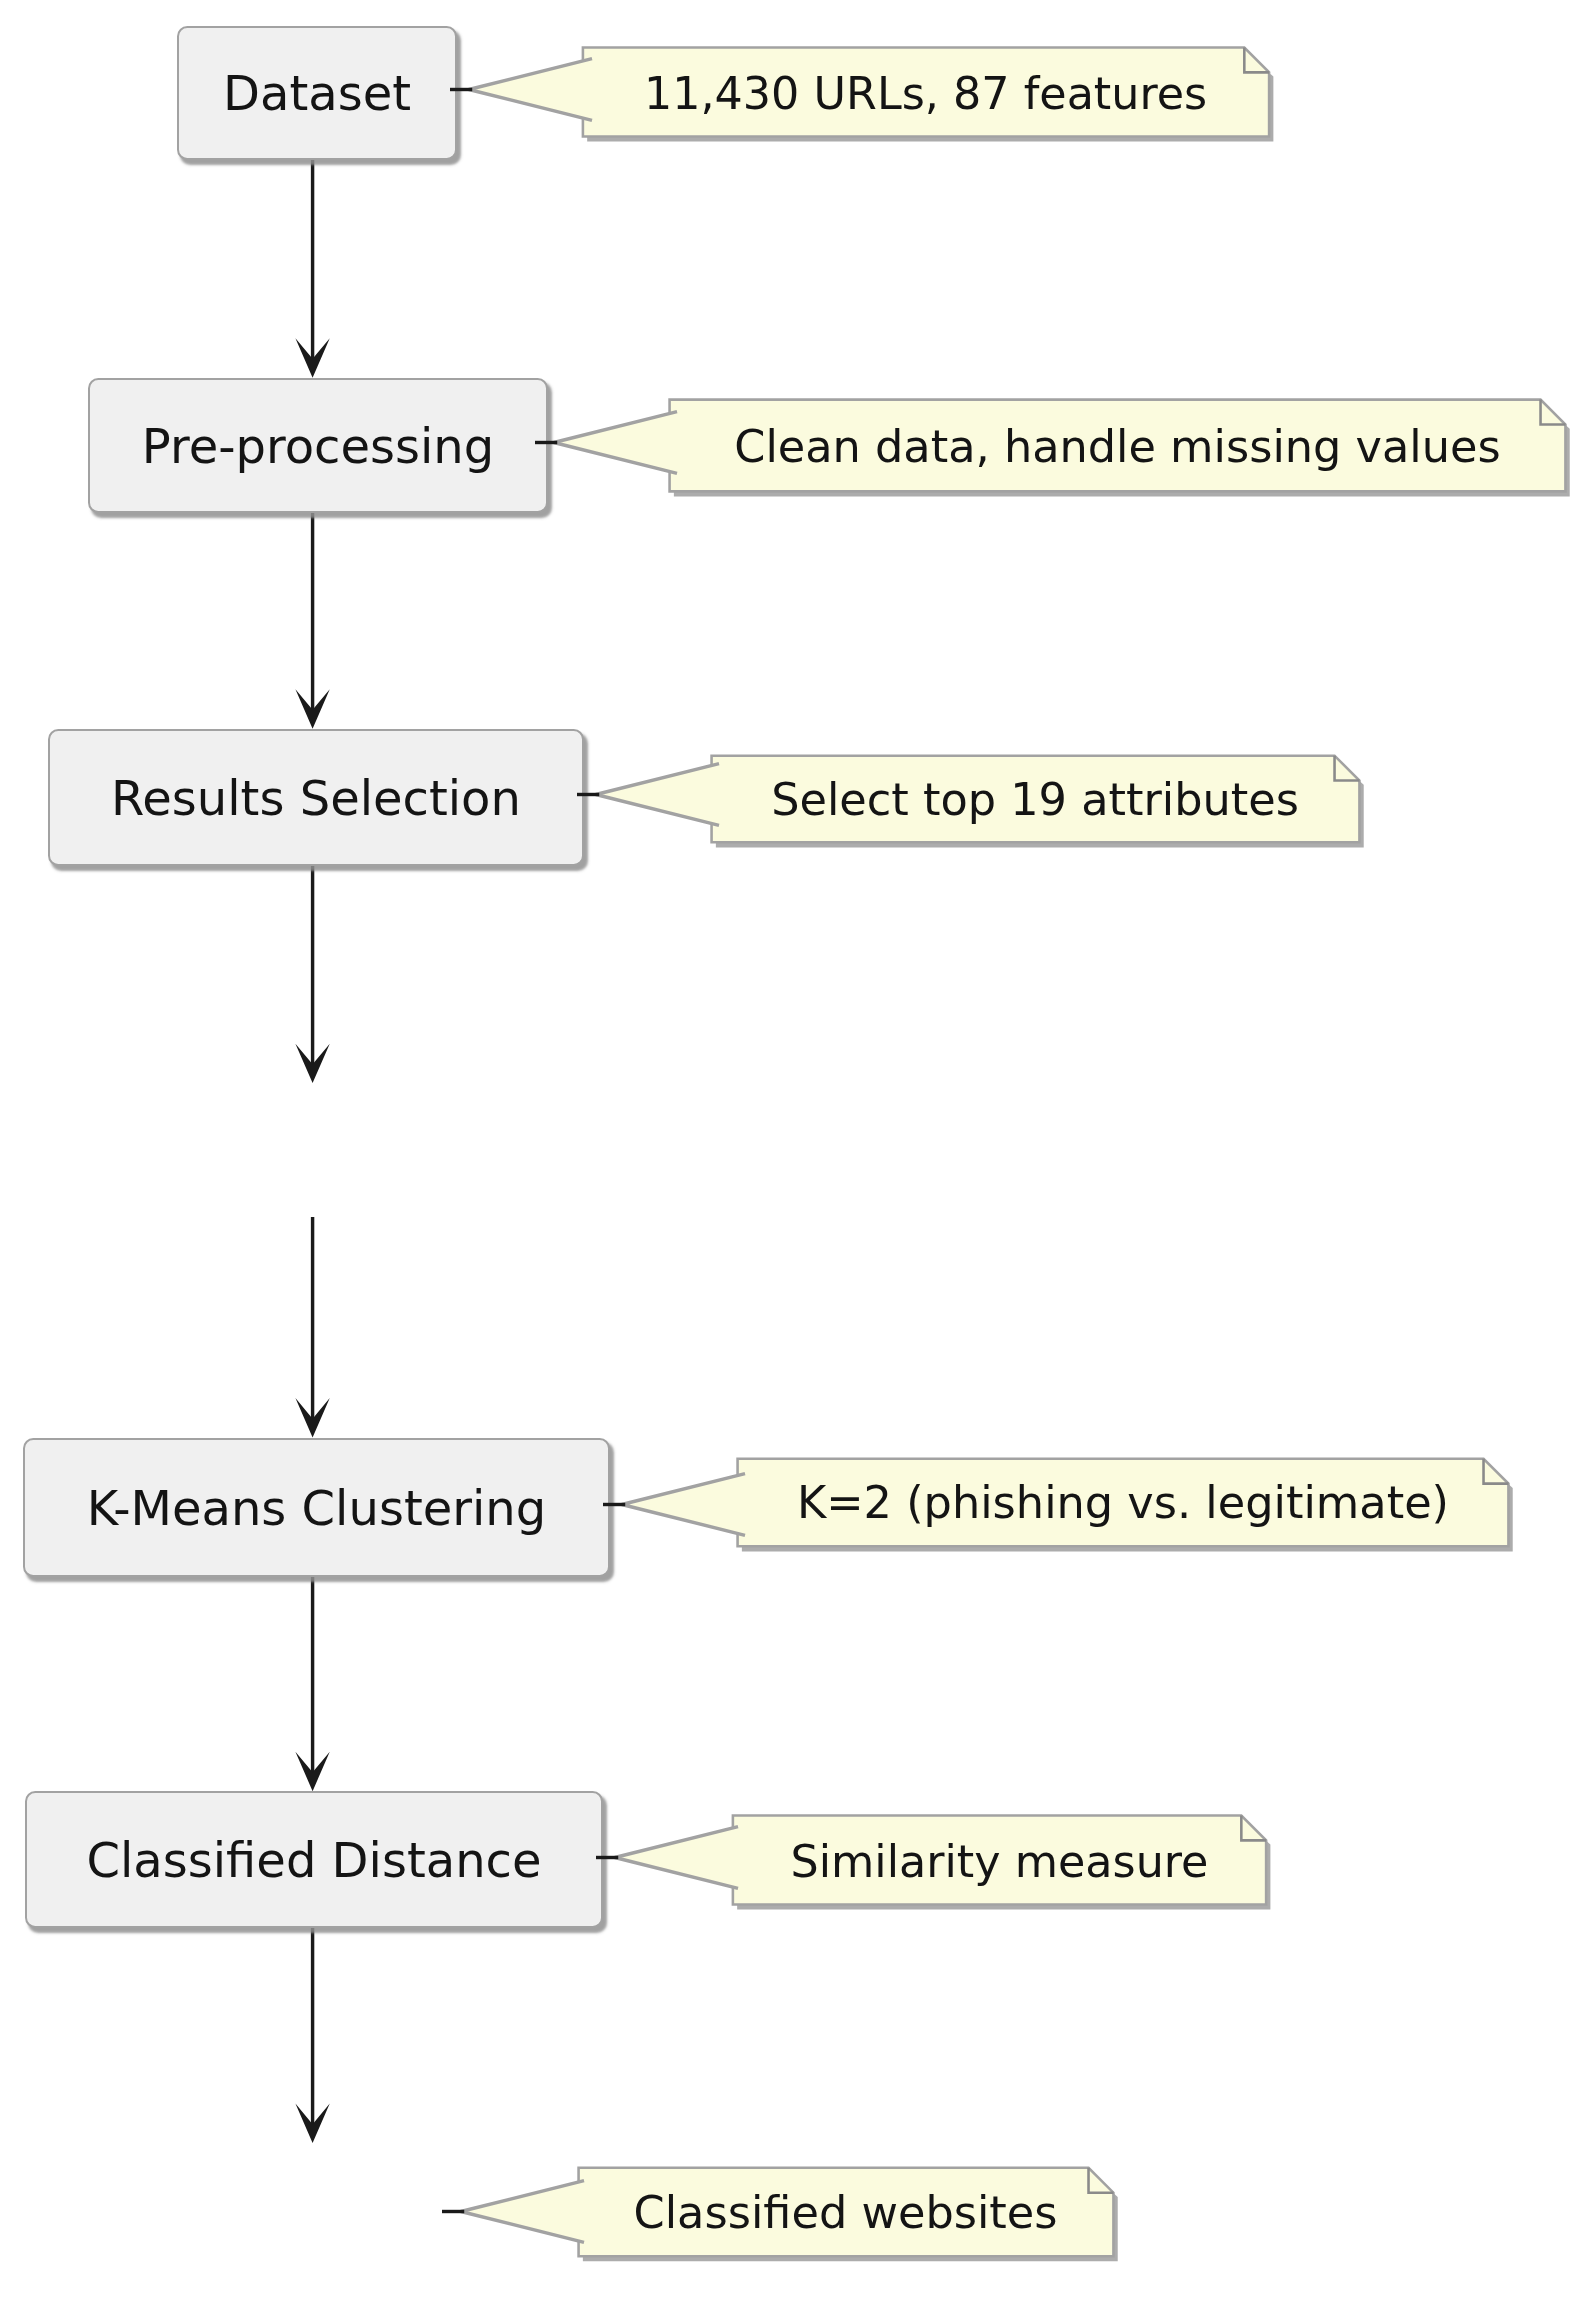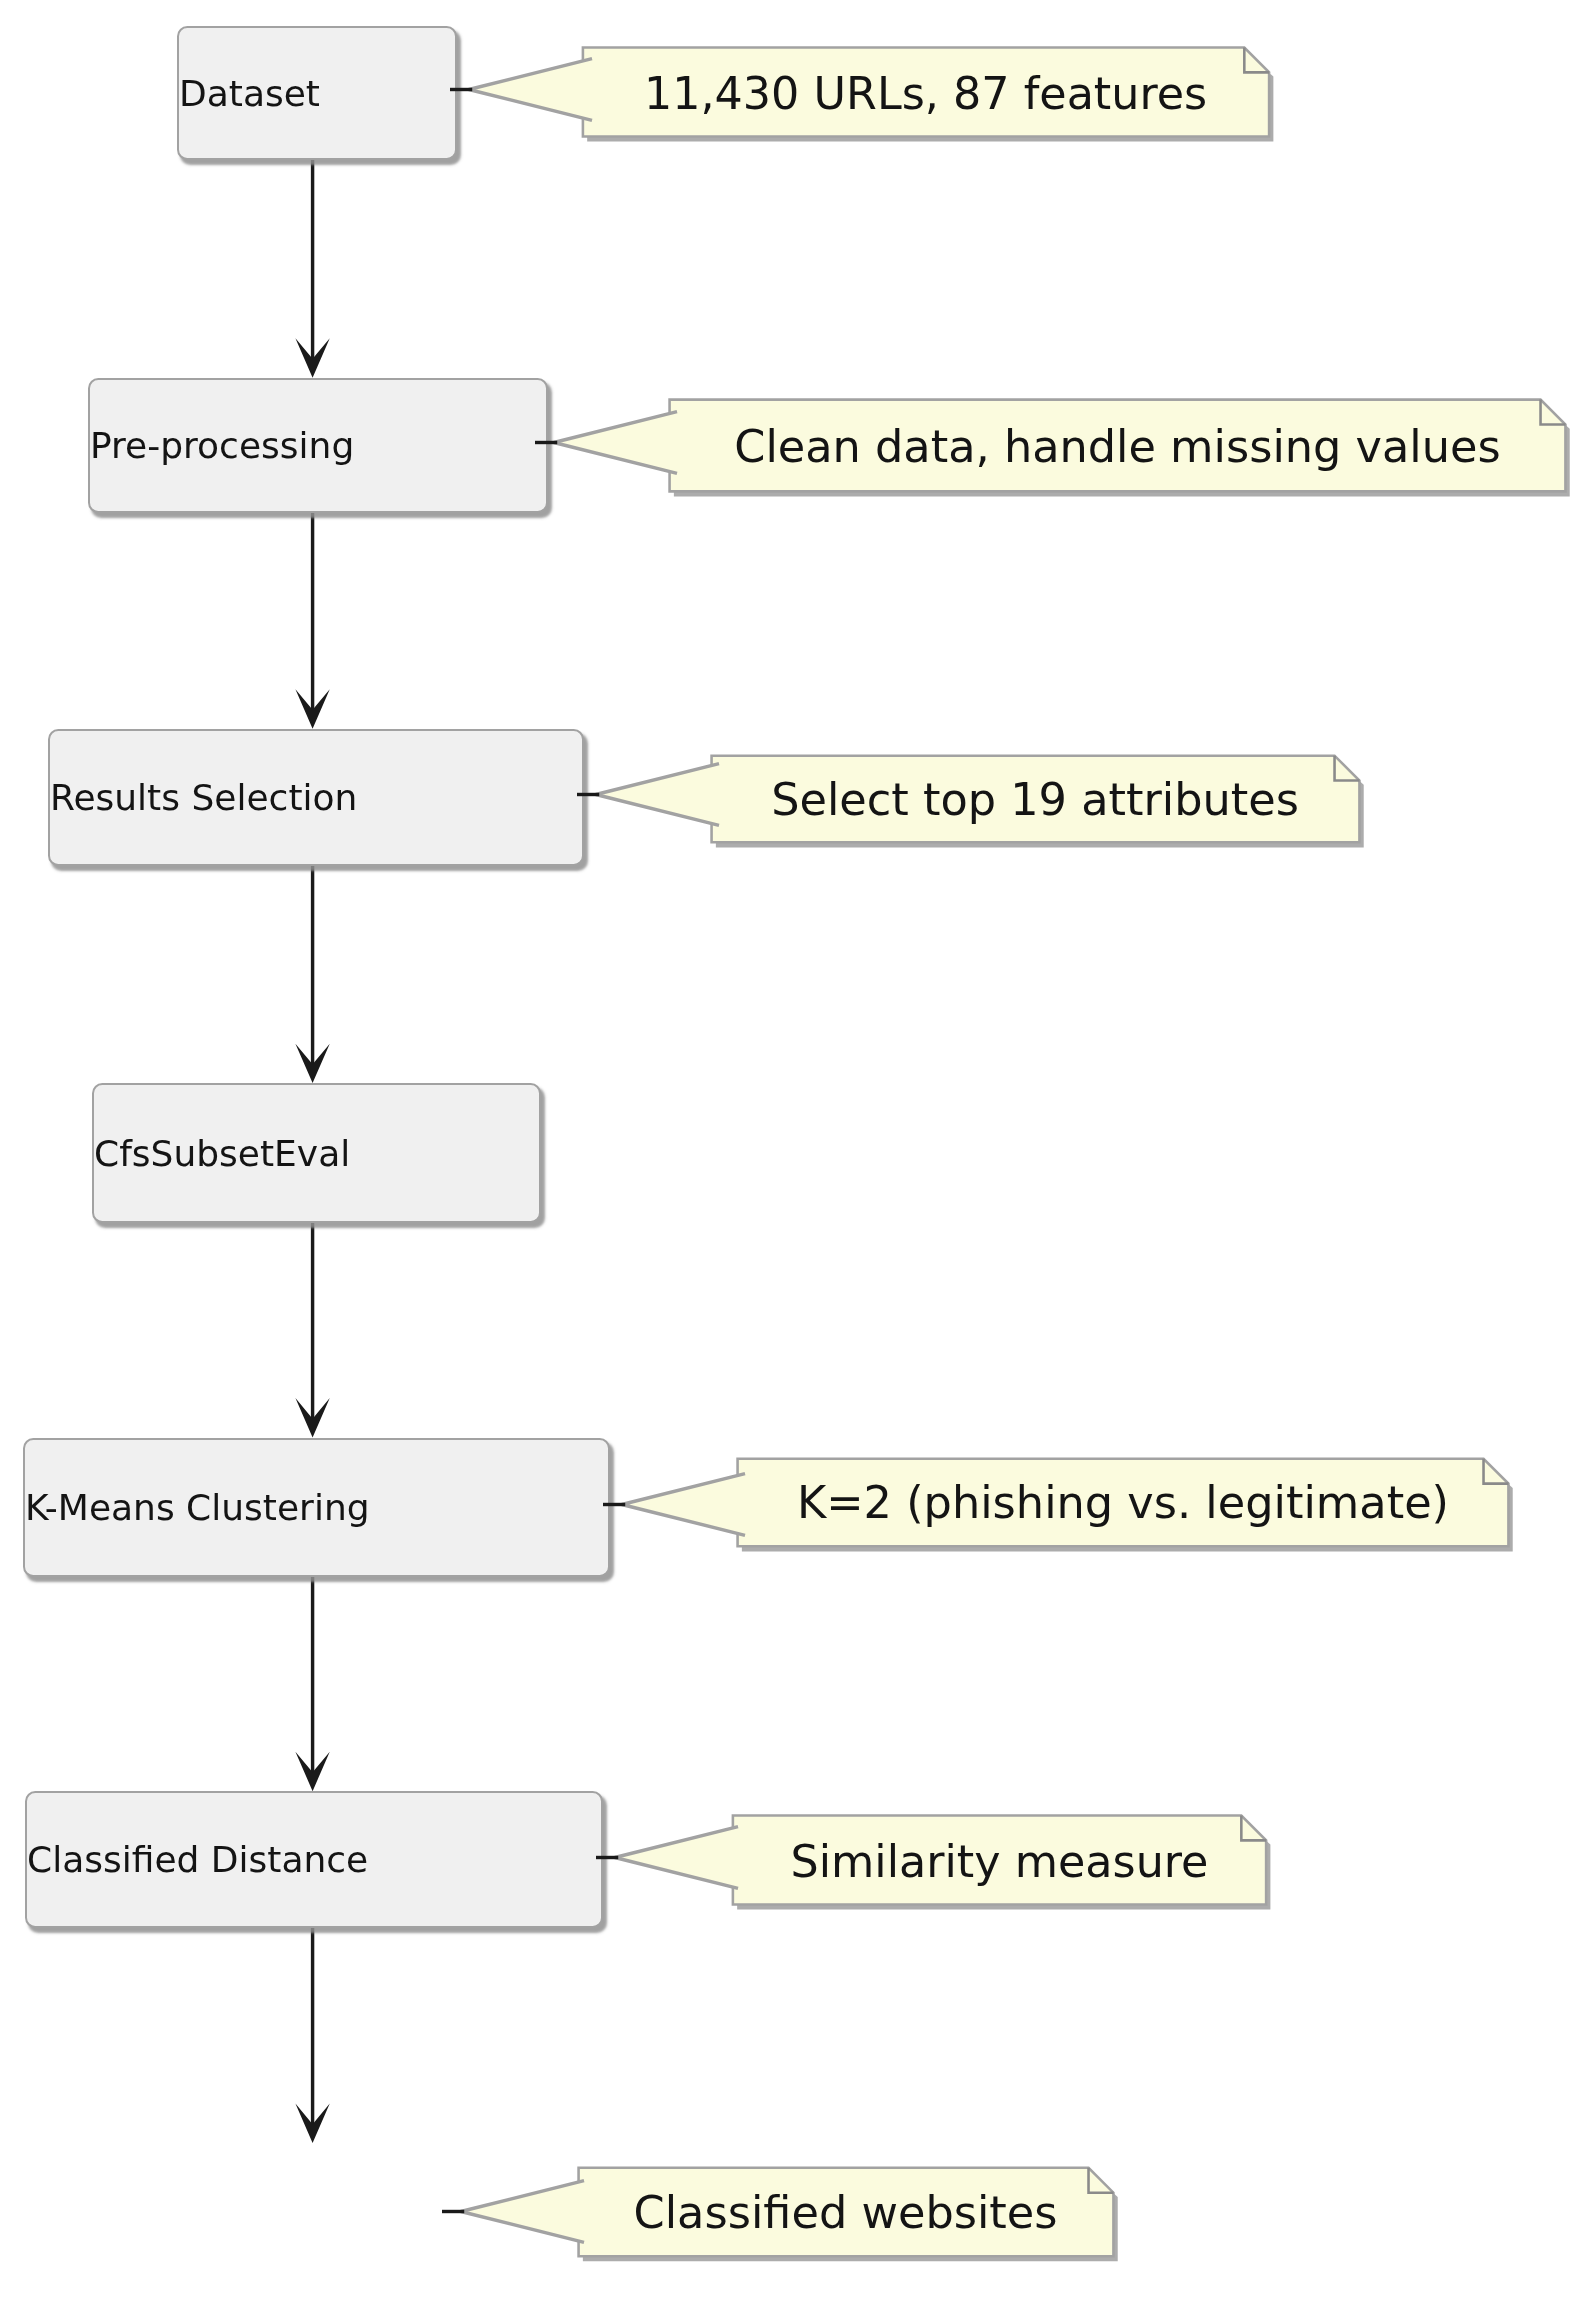--- a/index.html
+++ b/index.html
@@ -10,22 +10,22 @@
     font-family:"DejaVu Sans","Liberation Sans",sans-serif;
     overflow:hidden;
   }
   
   .node{
     position:absolute;
     background:#F0F0F0;
     border:2.6px solid #A2A2A2;
     border-radius:10.3px;
     box-shadow:3.4px 4.3px 2.6px rgba(145,145,145,0.85);
-    display:flex;align-items:center;
-    font-size:36px;color:#141414;
+    display:flex;align-items:center;justify-content:center;
+    font-size:48px;color:#141414;
     white-space:nowrap;
   }
   
   svg.note{position:absolute;overflow:visible;}
   .note-shadow{fill:#ACACAC;}
   .note-body{fill:#FBFBDE;stroke:#A2A2A2;stroke-width:3;}
   .note-fold{fill:none;stroke:#8A8A8A;stroke-width:3;}
   .note-text{
     font-size:52px;fill:#141414;
     text-anchor:middle;dominant-baseline:central;
@@ -74,23 +74,20 @@
   </svg>
 
   <div class="node" style="left:177px;top:26px;width:276px;height:130px">
     <span>Dataset</span>
   </div>
   <div class="node" style="left:88px;top:378px;width:456px;height:131px">
     <span>Pre-processing</span>
   </div>
   <div class="node" style="left:48px;top:729px;width:532px;height:133px">
     <span>Results Selection</span>
-  </div>
-  <div class="node" style="left:92px;top:1083px;width:445px;height:136px">
-    <span>CfsSubsetEval</span>
   </div>
   <div class="node" style="left:23px;top:1438px;width:583px;height:135px">
     <span>K-Means Clustering</span>
   </div>
   <div class="node" style="left:25px;top:1791px;width:574px;height:133px">
     <span>Classified Distance</span>
   </div>
 
   <svg class="note" style="left:579px;top:45px" width="694" height="94" viewBox="0 0 809 110">
       <path d="M8,9 L780,9 L811,37 L811,113 L8,113 Z" class="note-shadow"></path>

